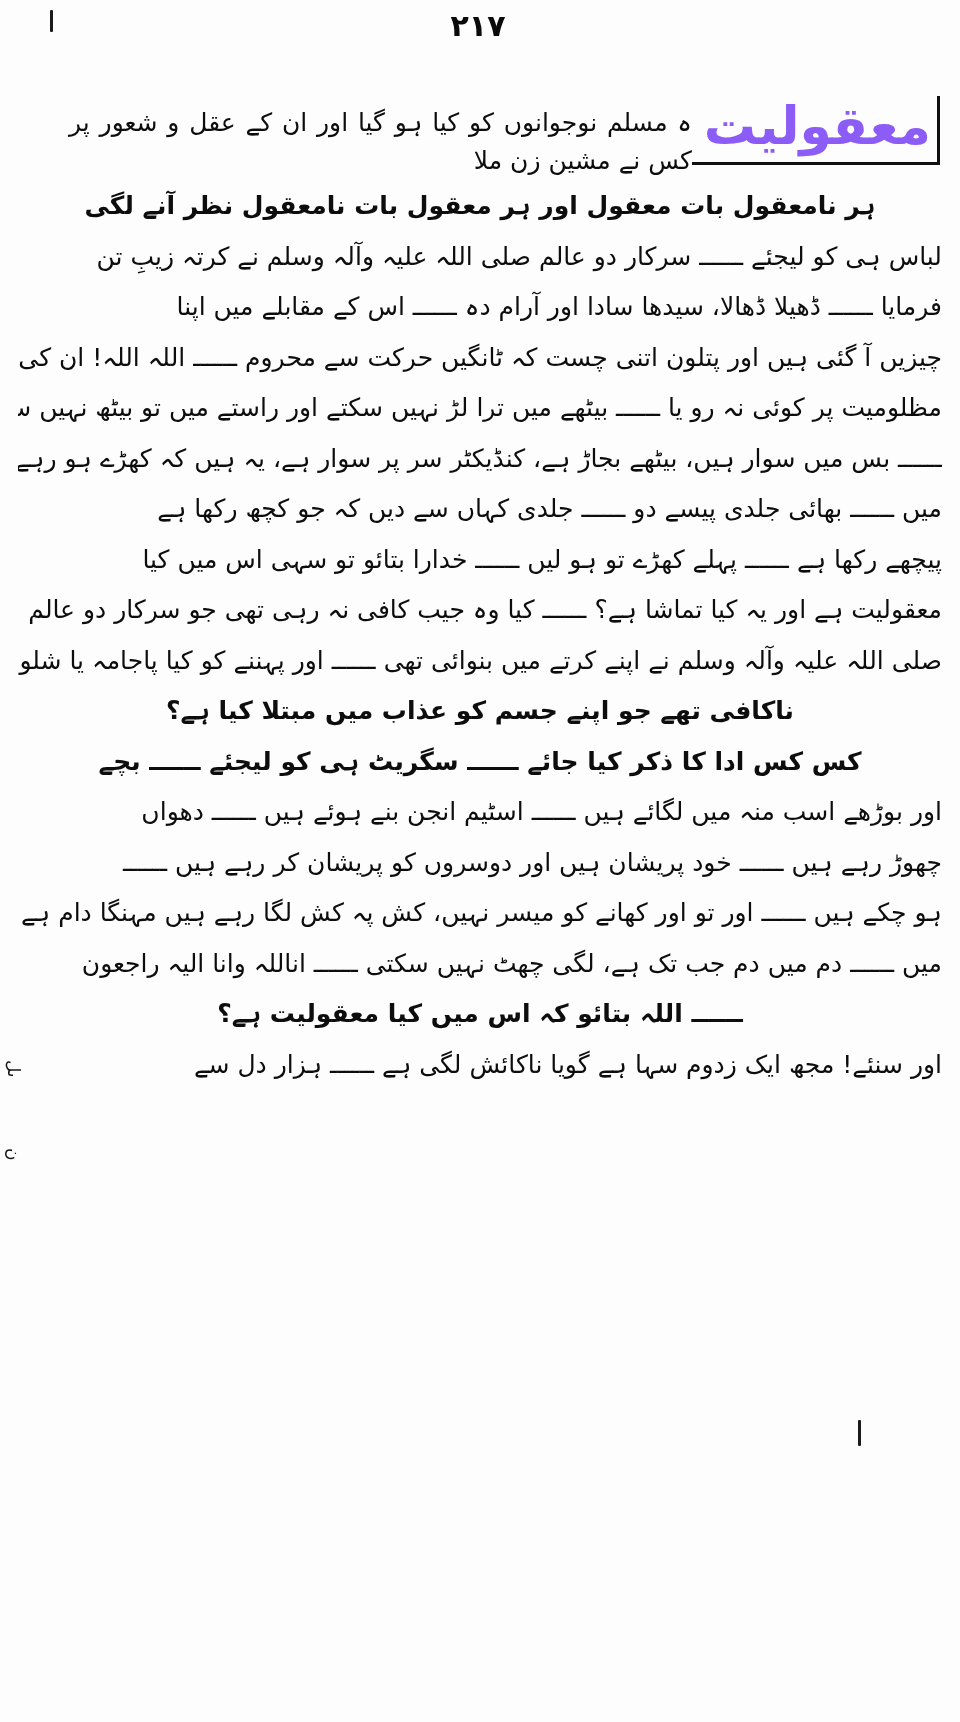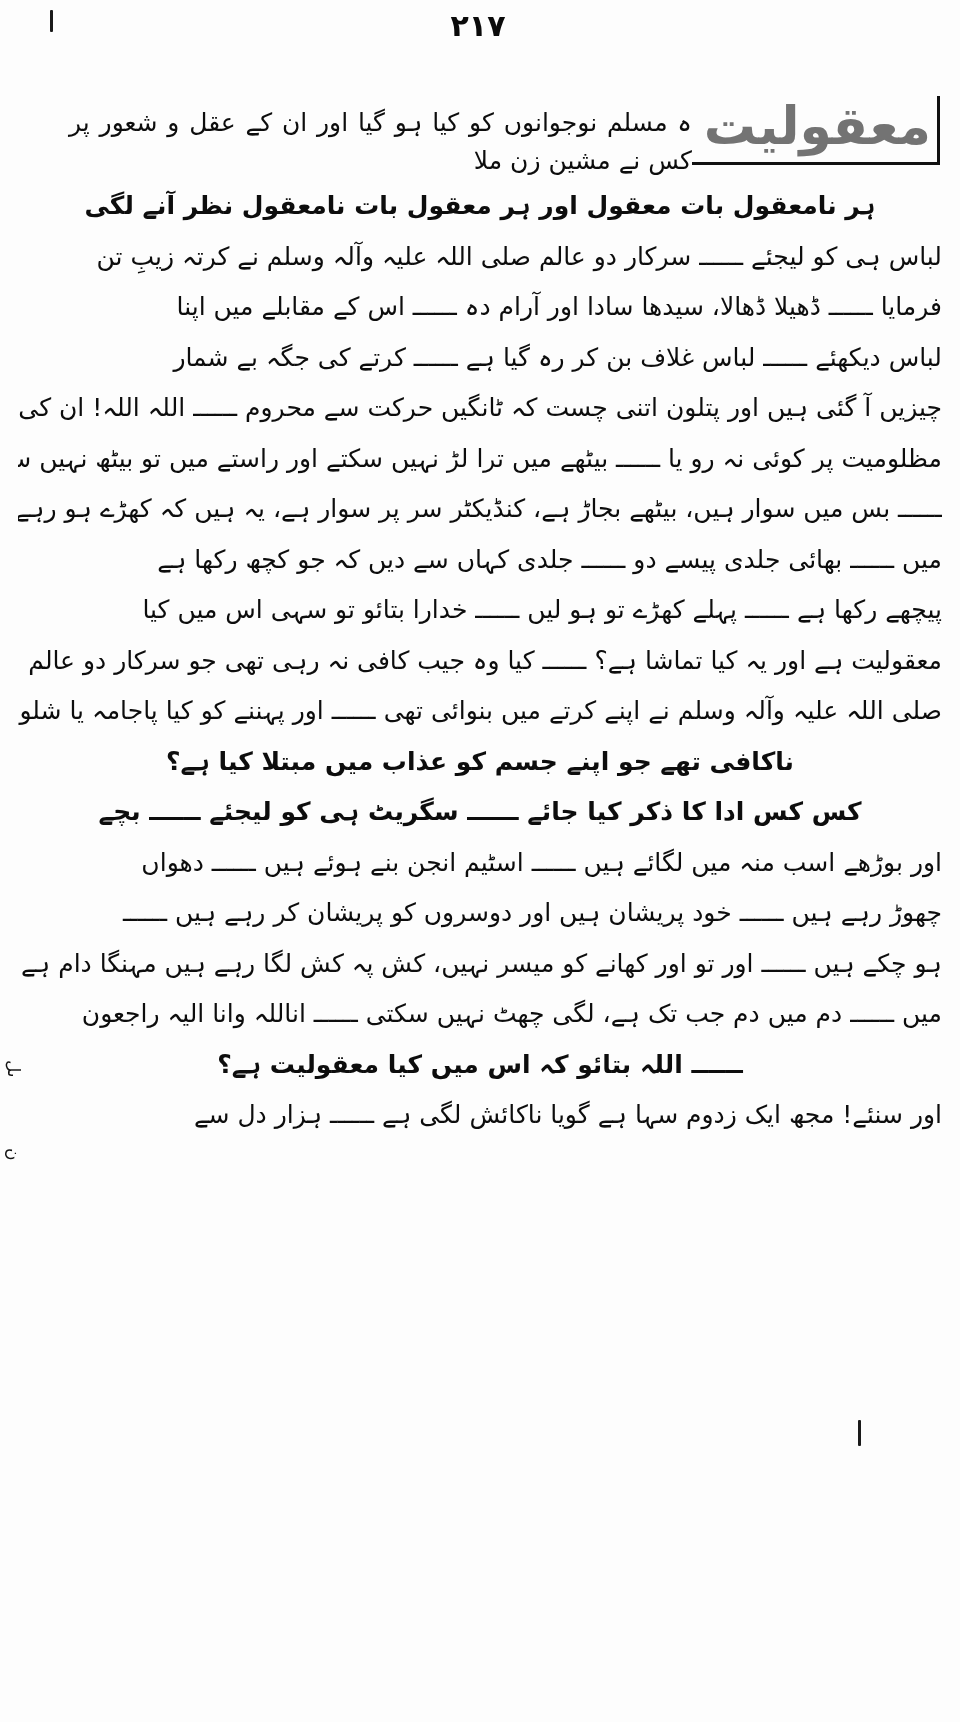--- a/index.html
+++ b/index.html
@@ -45,21 +45,21 @@
   .heading-row {
     position: relative;
     height: 96px;
   }
   .heading-word {
     position: absolute;
     top: 6px;
     right: 2px;
     font-size: 52px;
     font-weight: bold;
-    color: #737373;
+    color: #8b5cf6;
     font-family: "DejaVu Sans", sans-serif;
     line-height: 1;
     border-bottom: 3px solid #111;
     border-right: 3px solid #111;
     padding: 4px 6px 10px 12px;
   }
   .heading-line {
     position: absolute;
     top: 14px;
     right: 250px;
@@ -113,21 +113,20 @@
   <div class="body-text">
 
     <div class="heading-row">
       <div class="heading-word">معقولیت</div>
       <div class="heading-line">ہ مسلم نوجوانوں کو کیا ہو گیا اور ان کے عقل و شعور پر کس نے مشین زن ملا</div>
     </div>
 
     <p class="line indent-center">ہر نامعقول بات معقول اور ہر معقول بات نامعقول نظر آنے لگی</p>
     <p class="line">لباس ہی کو لیجئے ــــــ سرکار دو عالم صلی اللہ علیہ وآلہ وسلم نے کرتہ زیبِ تن</p>
     <p class="line">فرمایا ــــــ ڈھیلا ڈھالا، سیدھا سادا اور آرام دہ ــــــ اس کے مقابلے میں اپنا</p>
-    <p class="line">لباس دیکھئے ــــــ لباس غلاف بن کر رہ گیا ہے ــــــ کرتے کی جگہ بے شمار</p>
     <p class="line">چیزیں آ گئی ہیں اور پتلون اتنی چست کہ ٹانگیں حرکت سے محروم ــــــ اللہ اللہ! ان کی</p>
     <p class="line">مظلومیت پر کوئی نہ رو یا ــــــ بیٹھے میں ترا لڑ نہیں سکتے اور راستے میں تو بیٹھ نہیں سکتے</p>
     <p class="line">ــــــ بس میں سوار ہیں، بیٹھے بجاڑ ہے، کنڈیکٹر سر پر سوار ہے، یہ ہیں کہ کھڑے ہو رہے</p>
     <p class="line">میں ــــــ بھائی جلدی پیسے دو ــــــ جلدی کہاں سے دیں کہ جو کچھ رکھا ہے</p>
     <p class="line">پیچھے رکھا ہے ــــــ پہلے کھڑے تو ہو لیں ــــــ خدارا بتائو تو سہی اس میں کیا</p>
     <p class="line">معقولیت ہے اور یہ کیا تماشا ہے؟ ــــــ کیا وہ جیب کافی نہ رہی تھی جو سرکار دو عالم</p>
     <p class="line">صلی اللہ علیہ وآلہ وسلم نے اپنے کرتے میں بنوائی تھی ــــــ اور پہننے کو کیا پاجامہ یا شلوار</p>
     <p class="line indent-center">ناکافی تھے جو اپنے جسم کو عذاب میں مبتلا کیا ہے؟</p>
     <p class="line indent-center">کس کس ادا کا ذکر کیا جائے ــــــ سگریٹ ہی کو لیجئے ــــــ بچے</p>
     <p class="line">اور بوڑھے اسب منہ میں لگائے ہیں ــــــ اسٹیم انجن بنے ہوئے ہیں ــــــ دھواں</p>

